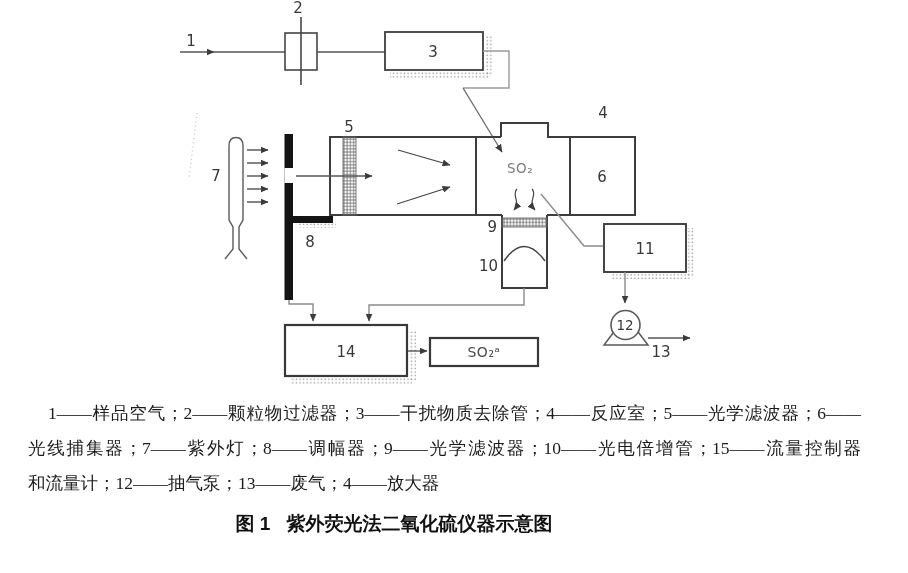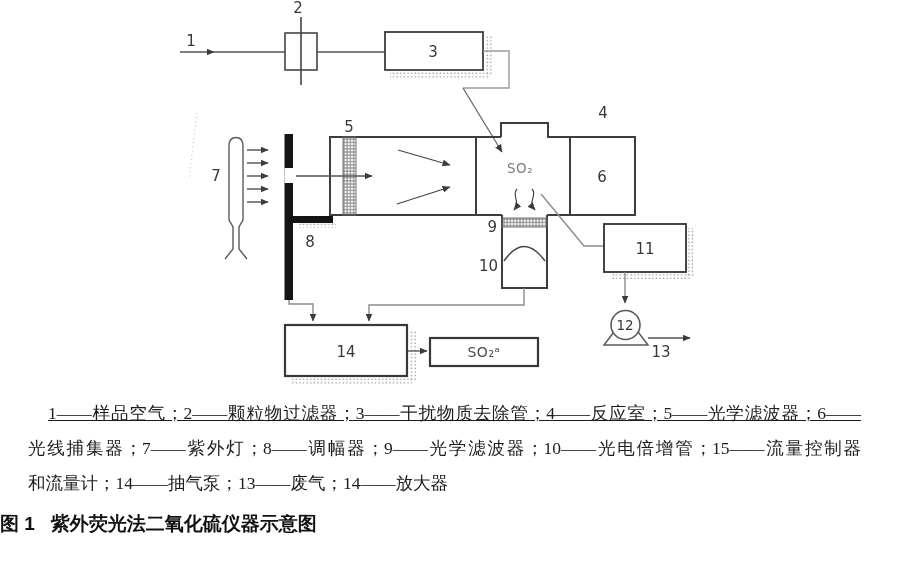--- a/index.html
+++ b/index.html
@@ -7,23 +7,23 @@
         font-family:"Liberation Serif","DejaVu Serif",serif;}
   svg.diagram{position:absolute;left:0;top:0;}
   svg.diagram text{font-family:"DejaVu Sans","Liberation Sans",sans-serif;font-size:15px;fill:#383838;}
   svg.diagram text.small{font-size:13.5px;}
   svg.diagram text.gas{font-size:13.5px;fill:#7d7d7d;letter-spacing:.5px;}
   svg.diagram text.sig{font-size:14px;fill:#4a4a4a;letter-spacing:.5px;}
   .legend{position:absolute;left:28px;top:396px;width:833px;color:#1c1c1c;
           font-size:17.5px;line-height:35px;}
   .legend p{margin:0;text-align:justify;}
   .legend p.jl{text-align-last:justify;}
-  .legend p.first{text-indent:20px;text-decoration:underline;}
+  .legend p.first{text-indent:20px;}
   .legend p.last{text-align-last:left;}
-  .caption{position:absolute;left:0;top:511px;width:788px;
+  .caption{position:absolute;left:0;top:511px;width:788px;text-align:center;
            font-family:"Liberation Sans","DejaVu Sans",sans-serif;
            font-weight:bold;font-size:19px;color:#111;}
   .caption .fig-label{margin-right:16px;}
 </style>
 </head>
 <body>
 
 <div class="page">
 
   <svg class="diagram" width="908" height="398" viewBox="0 0 908 398">
@@ -149,20 +149,20 @@
 
     <g>
       <rect x="430" y="338" width="108" height="28" fill="#fff" stroke="#383838" stroke-width="2.2"></rect>
       <text class="sig" x="484" y="357" text-anchor="middle">SO₂ᵃ</text>
     </g>
   </svg>
 
   <div class="legend">
     <p class="jl first">1——样品空气；2——颗粒物过滤器；3——干扰物质去除管；4——反应室；5——光学滤波器；6——</p>
     <p class="jl">光线捕集器；7——紫外灯；8——调幅器；9——光学滤波器；10——光电倍增管；15——流量控制器</p>
-    <p class="last">和流量计；14——抽气泵；13——废气；14——放大器</p>
+    <p class="last">和流量计；12——抽气泵；13——废气；4——放大器</p>
   </div>
 
   <div class="caption">
     <span class="fig-label">图 1</span><span>紫外荧光法二氧化硫仪器示意图</span>
   </div>
 
 </div>
 
 </body></html>

